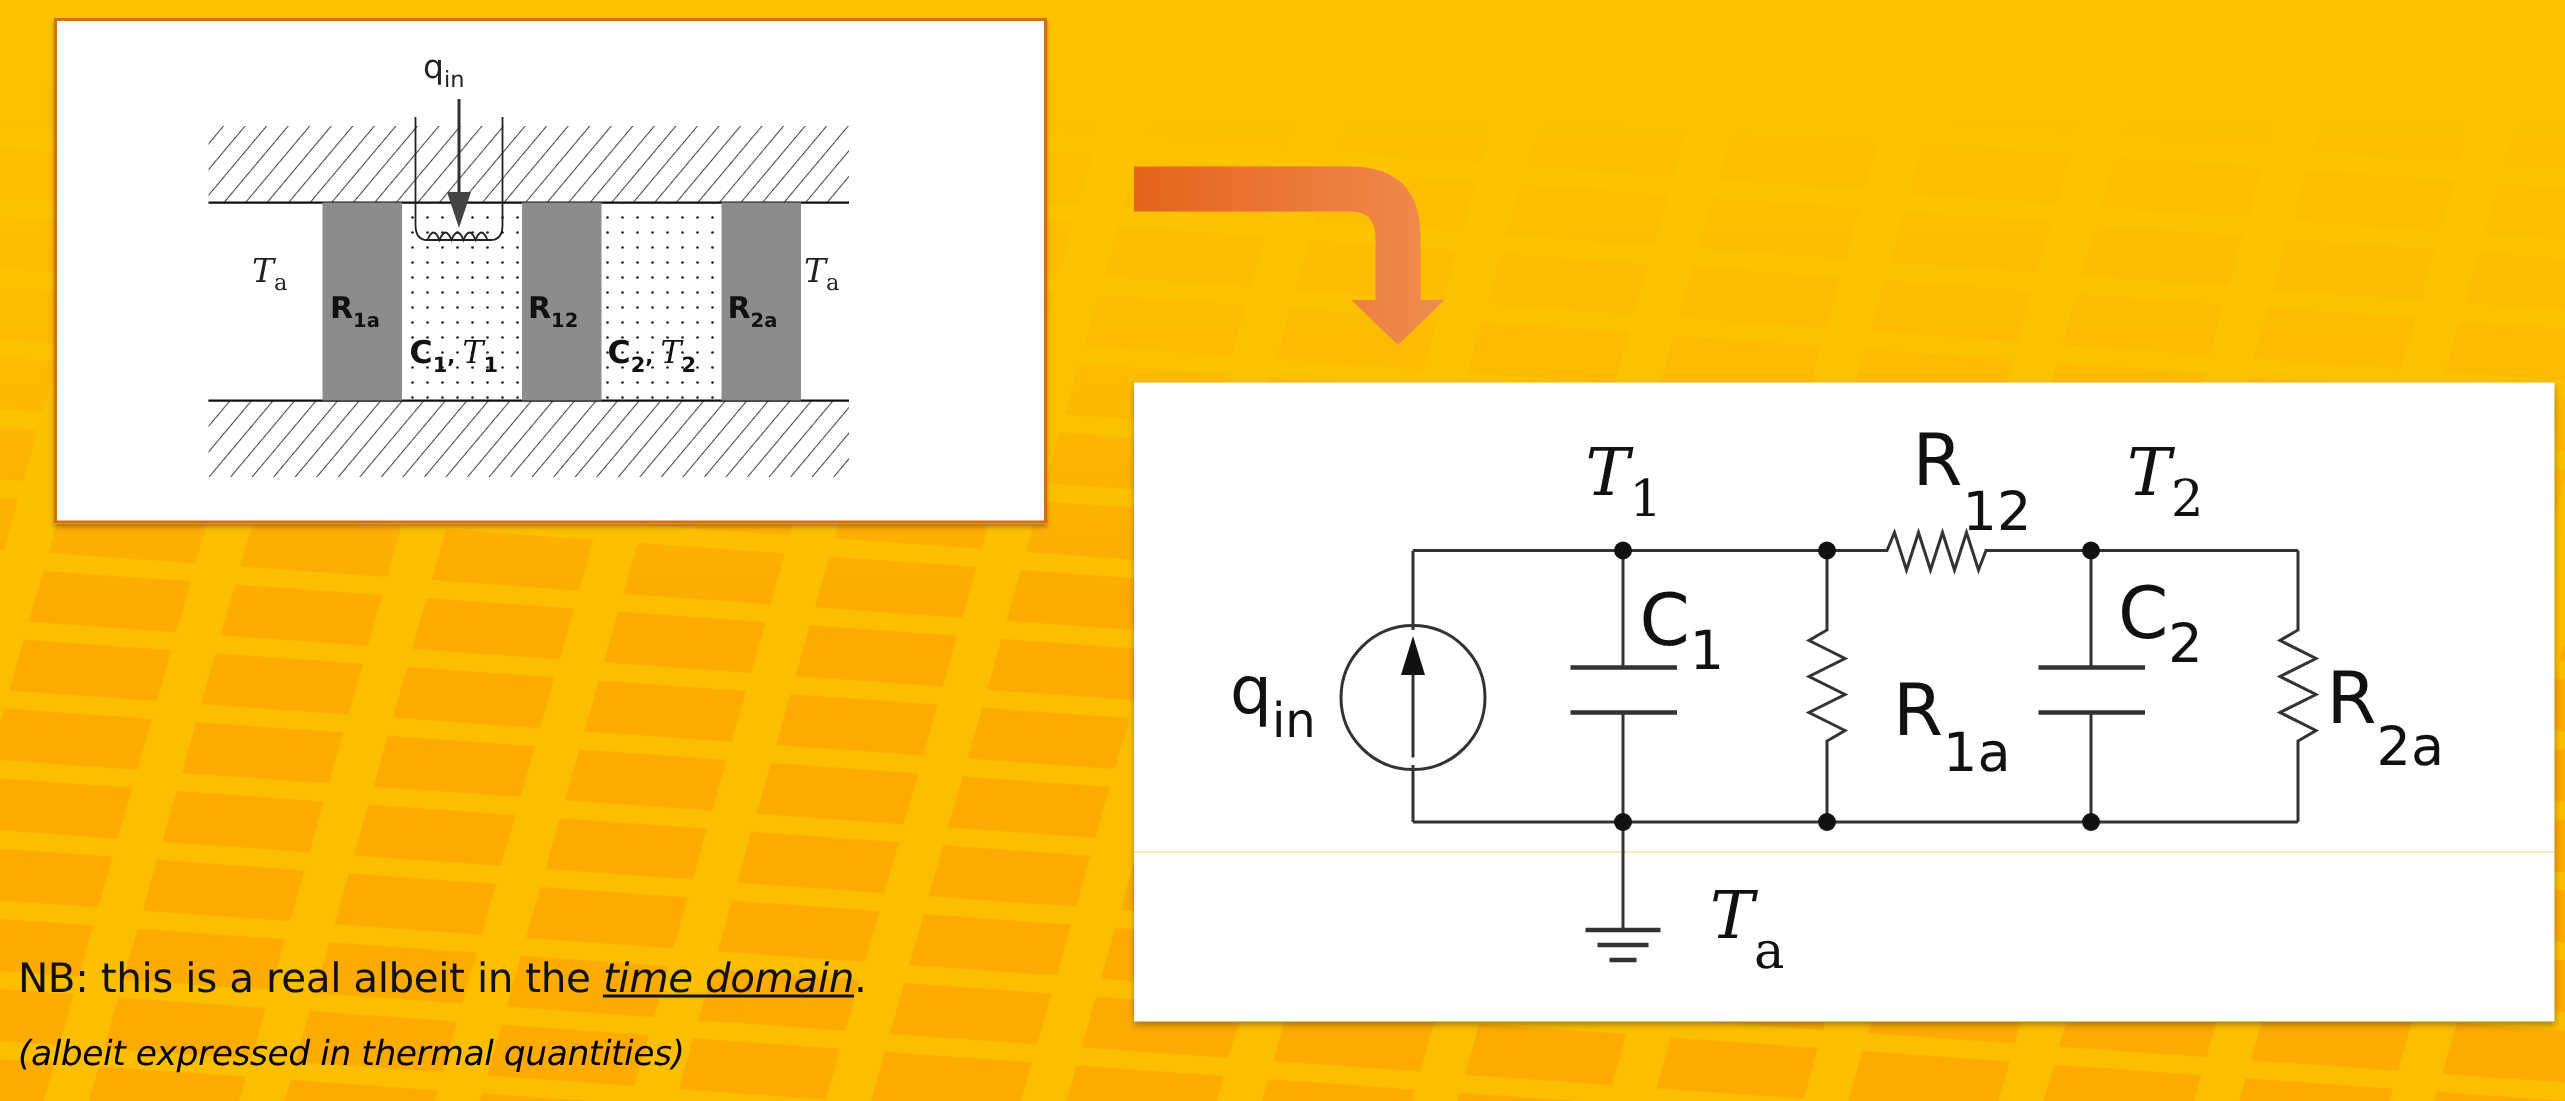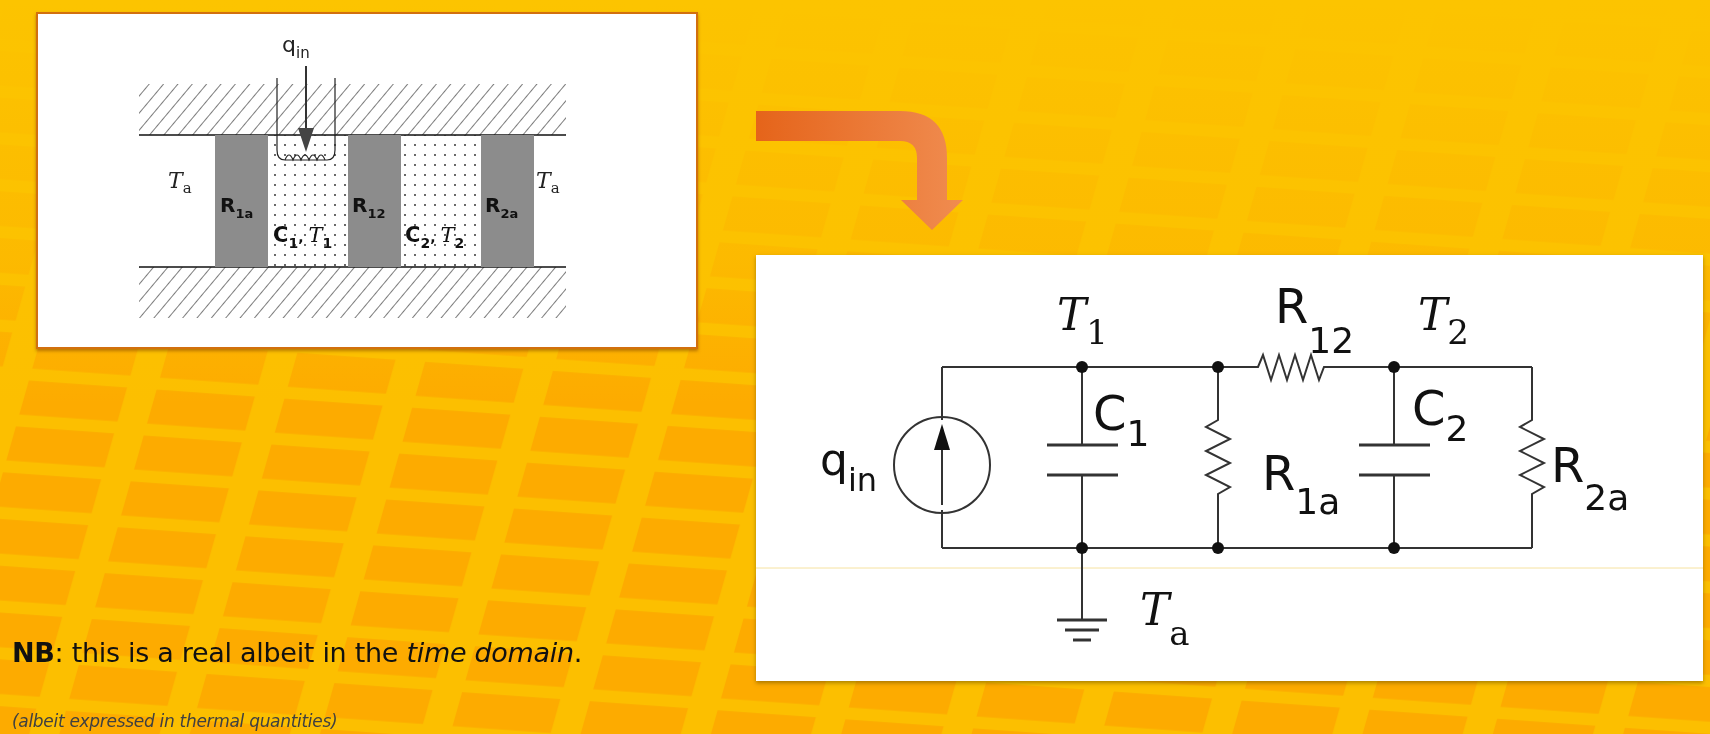--- a/index.html
+++ b/index.html
@@ -2,23 +2,23 @@
 <html><head>
 <meta charset="utf-8">
 <style>
   html,body{margin:0;padding:0;}
   body{width:1710px;height:734px;position:relative;overflow:hidden;font-family:"Liberation Sans",sans-serif;
     background:#fcc400;}
   .bg{position:absolute;left:0;top:0;width:1710px;height:734px;}
   .panel-left{position:absolute;left:36px;top:12px;width:658px;height:333px;background:#fff;border:2px solid #d2700e;box-shadow:0 2px 3px rgba(120,60,0,0.5);}
   .panel-right{position:absolute;left:756px;top:255px;width:947px;height:426px;background:#fff;box-shadow:0 2px 4px rgba(90,70,0,0.5);}
   .nb{position:absolute;left:12px;top:637px;font-family:"DejaVu Sans",sans-serif;font-size:27px;color:#111;letter-spacing:-0.3px;}
-  .nb b{font-weight:bold;margin-top:20px;}
-  .nb i{font-style:italic;}
-  .nb-sub{position:absolute;left:12px;top:711px;font-family:"DejaVu Sans",sans-serif;font-size:17px;font-style:italic;color:#404040;letter-spacing:-0.3px;}
+  .nb b{font-weight:normal;margin-top:20px;}
+  .nb i{font-style:italic;text-decoration:underline;}
+  .nb-sub{position:absolute;left:12px;top:690px;font-family:"DejaVu Sans",sans-serif;font-size:23px;font-style:italic;color:#000000;letter-spacing:-0.3px;}
   svg text{font-family:"DejaVu Sans",sans-serif;}
   .it{font-family:"DejaVu Serif",serif;font-style:italic;}
 </style>
 </head>
 <body>
 
 <svg class="bg" viewBox="0 0 1710 734">
   <defs>
     <linearGradient id="bgfade" x1="0" y1="0" x2="0" y2="1">
       <stop offset="0" stop-color="#fcc400" stop-opacity="1"></stop>

